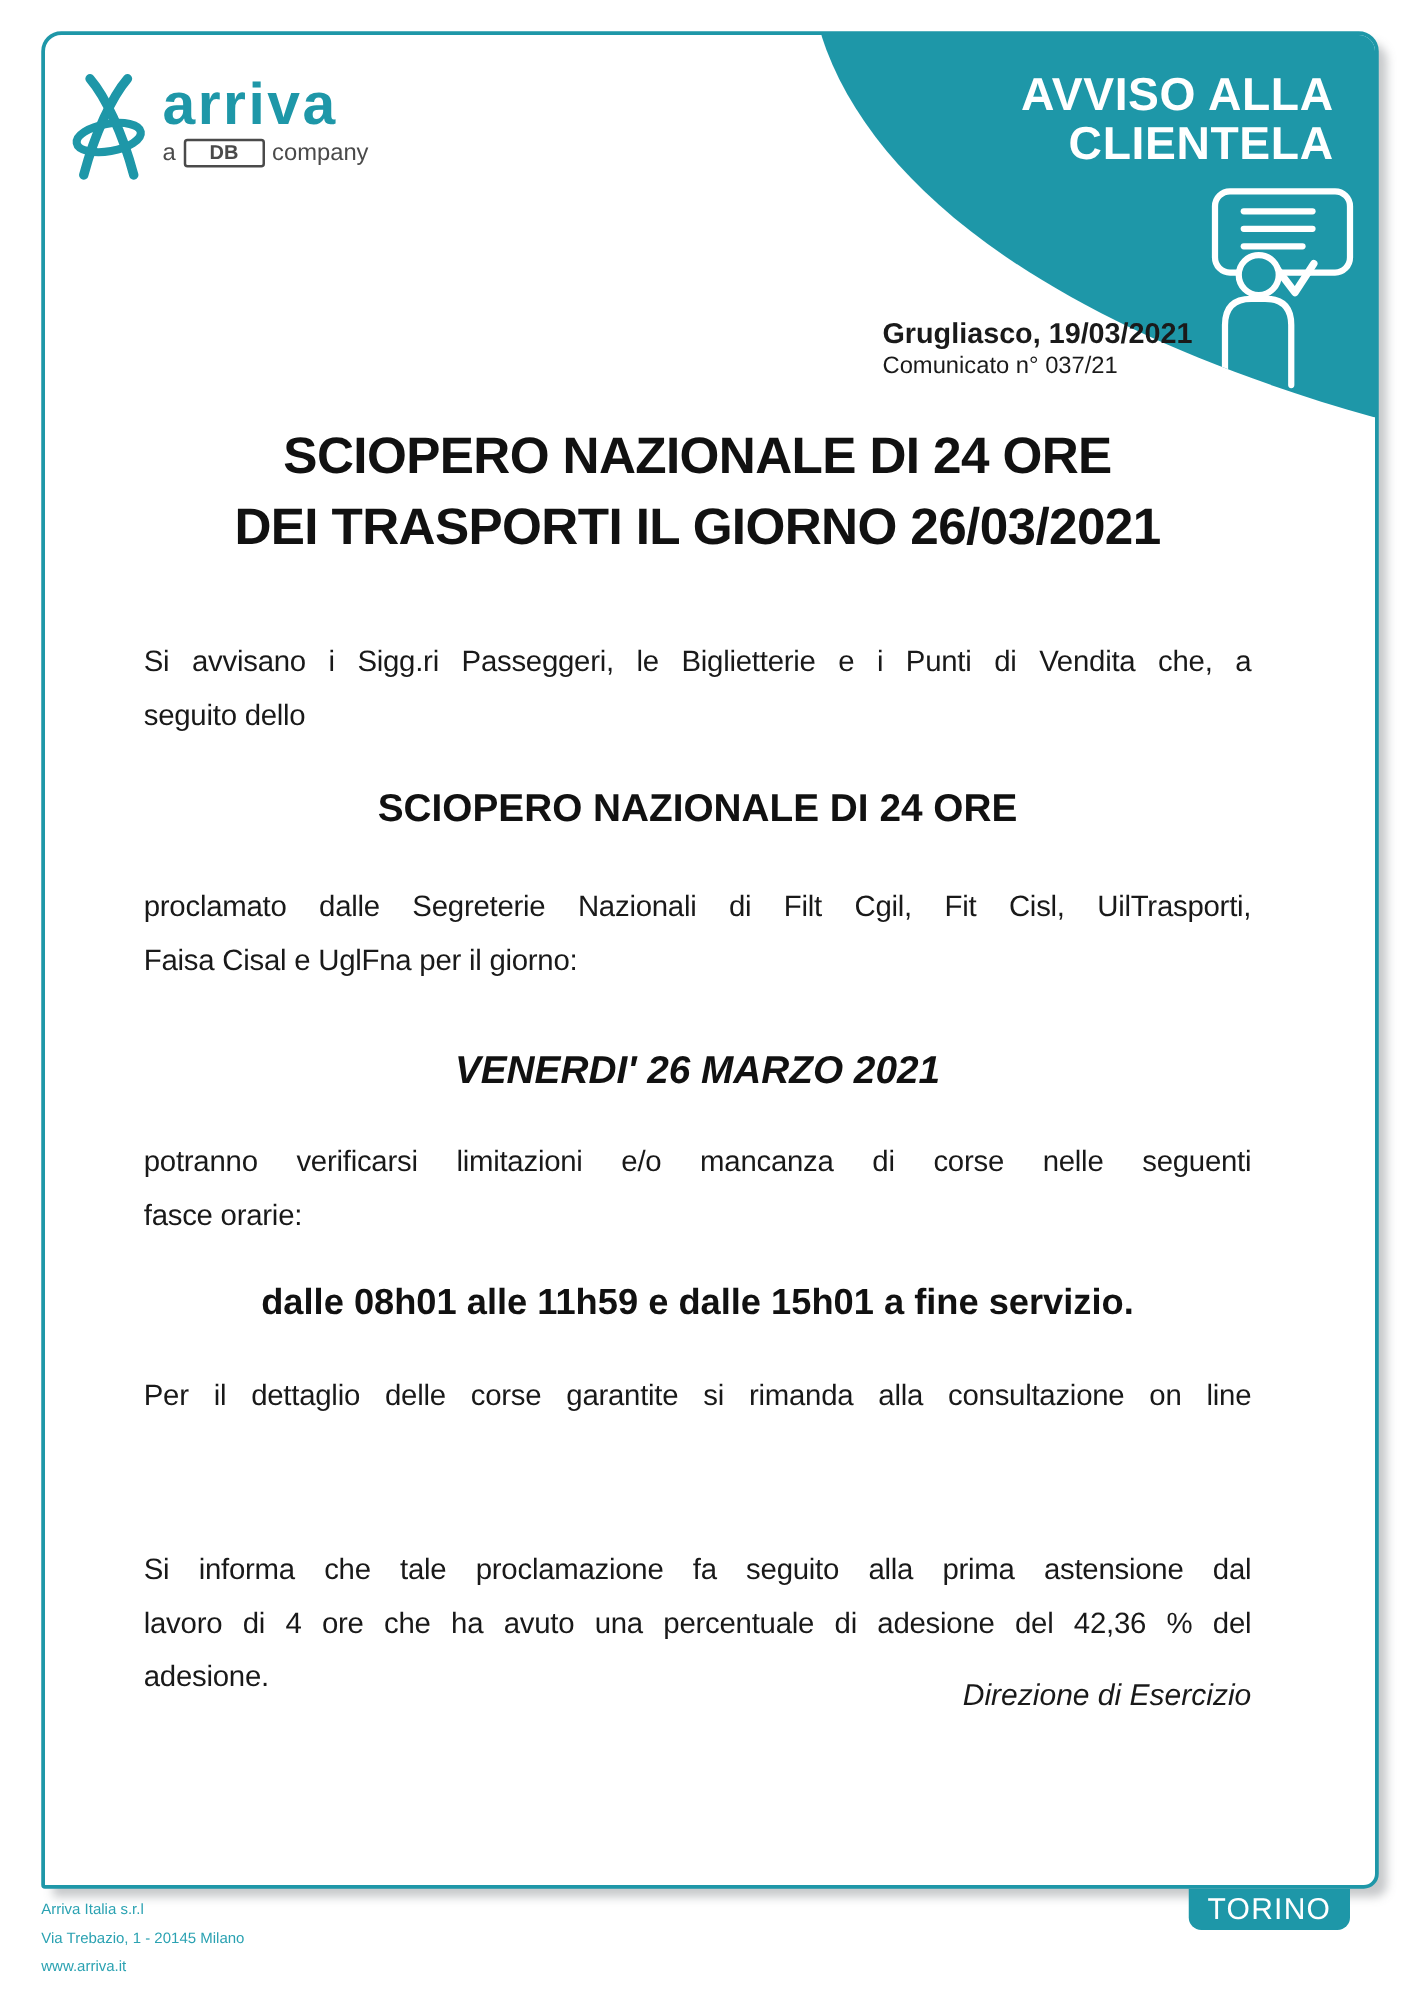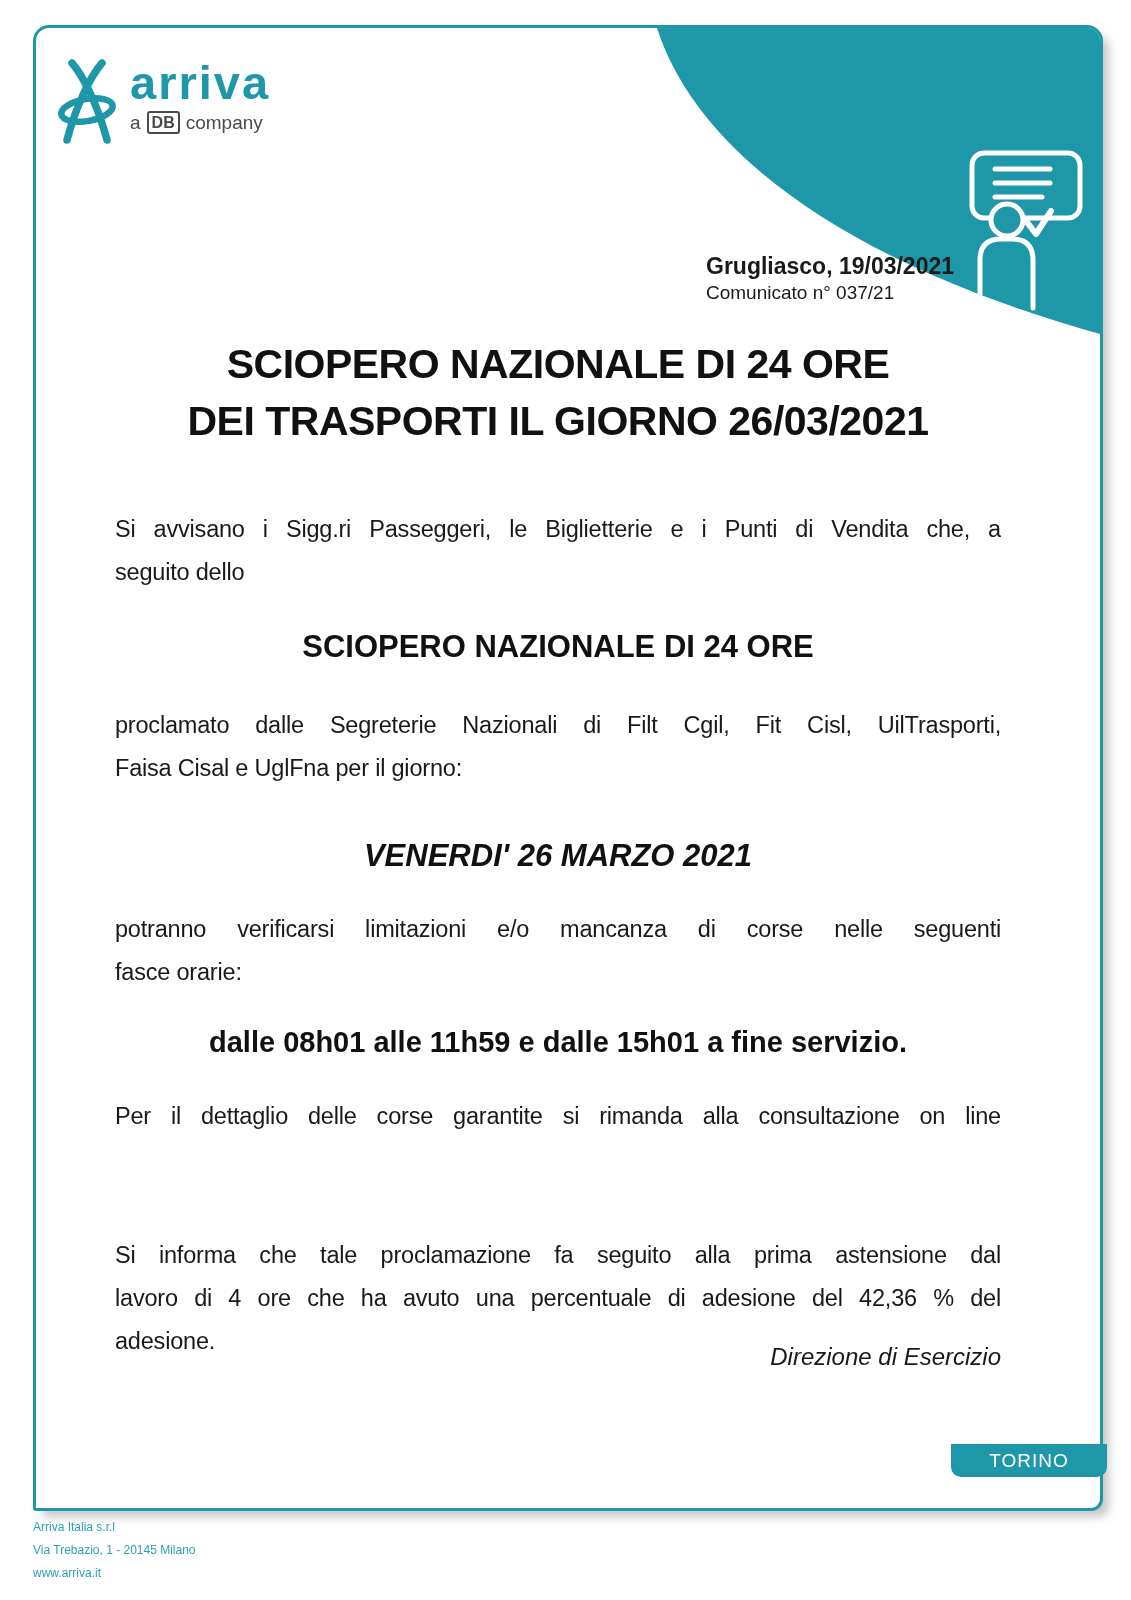--- a/index.html
+++ b/index.html
@@ -29,21 +29,21 @@
     position:absolute;top:28px;right:33px;text-align:right;
     color:#ffffff;font-weight:bold;font-size:37px;line-height:39px;letter-spacing:0.5px;
   }
 
   
   .logo{position:absolute;left:21px;top:30px;display:flex;align-items:flex-start;gap:13px;}
   .logo-mark{width:60px;height:86px;}
   .logo-right{display:flex;flex-direction:column;align-items:flex-start;}
   .logo-word{color:var(--teal);font-size:47px;line-height:50px;font-weight:bold;letter-spacing:2px;}
   .logo-sub{margin-top:3px;display:flex;align-items:center;gap:6px;color:var(--logo-gray);font-size:19px;}
-  .db-box{border:2px solid var(--logo-gray);border-radius:3px;font-weight:bold;font-size:16px;line-height:19px;padding:0 3px;color:var(--logo-gray);}
+  .db-box{border:2px solid var(--logo-gray);border-radius:3px;font-weight:bold;font-size:16px;line-height:19px;padding:0 19px;color:var(--logo-gray);}
 
   
   .dateblock{position:absolute;left:626px;top:224px;color:var(--ink);margin-left:44px;}
   .date-line{font-weight:bold;font-size:23px;line-height:28px;}
   .comunicato-line{font-size:19px;line-height:25px;}
 
   
   .blk{position:absolute;left:79px;width:886px;color:#191919;}
   .title{top:308px;text-align:center;font-weight:bold;font-size:41px;line-height:57px;letter-spacing:-0.5px;color:#111111;}
   .para{font-size:23.5px;line-height:43px;letter-spacing:-0.2px;}
@@ -56,23 +56,23 @@
   .b-h2b{top:809px;font-style:italic;}
   .b-para3{top:880px;}
   .b-times{top:995px;text-align:center;font-weight:bold;font-size:29px;line-height:38px;color:#111111;}
   .b-para4{top:1067px;}
   .b-para5{top:1170px;margin-top:36px;}
   .b-sign{top:1314px;text-align:right;font-style:italic;font-size:24px;line-height:30px;}
 
   
   .footer-info{position:absolute;left:33px;top:1516px;color:var(--teal-light);font-size:12px;line-height:23px;}
   .region-badge{
-    position:absolute;left:951px;top:1444px;width:156px;height:33px;
+    position:absolute;left:951px;top:1511px;width:129px;height:33px;
     background:var(--teal);color:#ffffff;display:flex;align-items:center;justify-content:center;
-    font-size:19px;letter-spacing:1px;border-radius:0 0 10px 10px;
+    font-size:24px;letter-spacing:1px;border-radius:0 0 10px 10px;
   }
 </style>
 </head>
 <body>
 
 <div class="page">
 
   <div class="frame">
 
     <svg class="swoosh" viewBox="0 0 443 306" aria-hidden="true">
@@ -86,20 +86,24 @@
         <rect x="315" y="125" width="108" height="65" rx="12"></rect>
         <line x1="338" y1="141" x2="393" y2="141"></line>
         <line x1="338" y1="155" x2="393" y2="155"></line>
         <line x1="338" y1="169" x2="385" y2="169"></line>
         <polyline points="363,185 379,206 394,183" stroke-width="6"></polyline>
         <circle cx="350" cy="192" r="16" style="fill:var(--teal,#1e97a8)"></circle>
         <path d="M323,280 L323,232 Q323,211 344,211 L355,211 Q376,211 376,232 L376,280"></path>
       </g>
     </svg>
 
+    <div class="banner-title">
+      <div>AVVISO ALLA</div>
+      <div>CLIENTELA</div>
+    </div>
 
     <div class="logo">
       <svg class="logo-mark" viewBox="0 0 60 86" aria-hidden="true" style="stroke:var(--teal,#1e97a8);fill:none" stroke-width="7.5" stroke-linecap="round">
         <path d="M10,82 C19,48 33,19 45,5"></path>
         <path d="M50,82 C41,48 27,19 15,5"></path>
         <ellipse cx="30" cy="52" rx="26" ry="11" transform="rotate(-10 30 52)" stroke-width="6.5"></ellipse>
       </svg>
       <div class="logo-right">
         <div class="logo-word">arriva</div>
         <div class="logo-sub">

